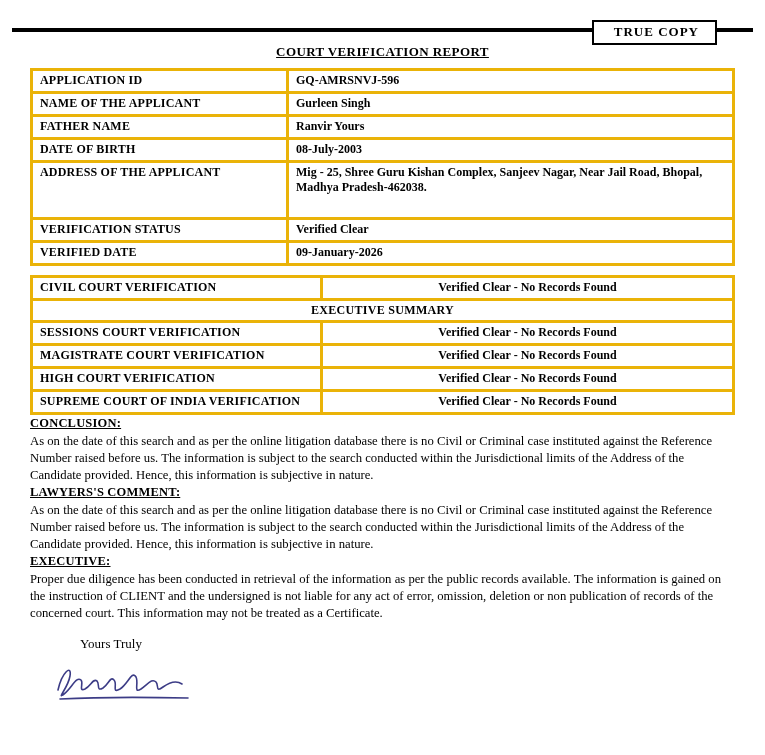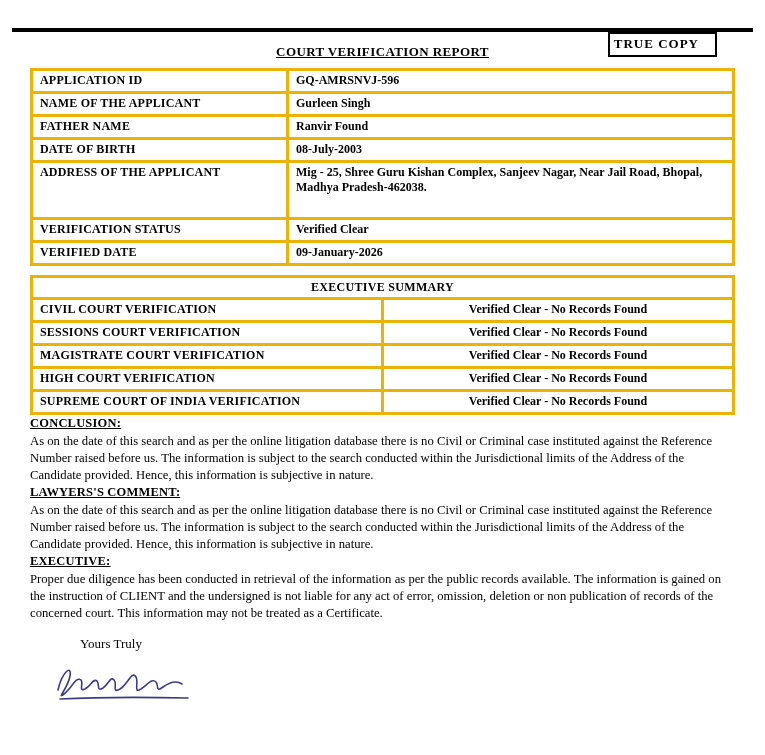--- a/index.html
+++ b/index.html
@@ -15,24 +15,24 @@
   .top { position: relative; padding: 20px 30px 0 30px; }
   .letterhead { text-align: center; }
   .letterhead div {
     font-size: 13px;
     font-weight: bold;
     letter-spacing: 0.6px;
     line-height: 19px;
   }
   .stamp {
     position: absolute;
-    top: 32px;
+    top: 20px;
     right: 48px;
     border: 2px solid #000;
-    padding: 2px 16px 3px 4px;
+    padding: 2px 16px 3px 20px;
     font-size: 13px;
     font-weight: bold;
     letter-spacing: 1px;
     background: #fff;
     font-family: Liberation Serif, serif;
   }
   .rule {
     margin: 8px 12px 0 12px;
     border-top: 4px solid #000;
   }
@@ -105,21 +105,21 @@
         <tr>
           <td class="label-col">APPLICATION ID</td>
           <td class="value-col">GQ-AMRSNVJ-596</td>
         </tr>
         <tr>
           <td class="label-col">NAME OF THE APPLICANT</td>
           <td class="value-col">Gurleen Singh</td>
         </tr>
         <tr>
           <td class="label-col">FATHER NAME</td>
-          <td class="value-col">Ranvir Found</td>
+          <td class="value-col">Ranvir Yours</td>
         </tr>
         <tr>
           <td class="label-col">DATE OF BIRTH</td>
           <td class="value-col">08-July-2003</td>
         </tr>
         <tr class="address-row">
           <td class="label-col">ADDRESS OF THE APPLICANT</td>
           <td class="value-col">Mig - 25, Shree Guru Kishan Complex, Sanjeev Nagar, Near Jail Road, Bhopal, Madhya Pradesh-462038.</td>
         </tr>
         <tr>
@@ -129,25 +129,25 @@
         <tr>
           <td class="label-col">VERIFIED DATE</td>
           <td class="value-col">09-January-2026</td>
         </tr>
       </tbody>
     </table>
 
     <table class="summary">
       <tbody>
         <tr>
-          <td class="summary-head" colspan="2">EXECUTIVE SUMMARY</td>
+          <td class="label-col">CIVIL COURT VERIFICATION</td>
+          <td class="result-col">Verified Clear - No Records Found</td>
         </tr>
         <tr>
-          <td class="label-col">CIVIL COURT VERIFICATION</td>
-          <td class="result-col">Verified Clear - No Records Found</td>
+          <td class="summary-head" colspan="2">EXECUTIVE SUMMARY</td>
         </tr>
         <tr>
           <td class="label-col">SESSIONS COURT VERIFICATION</td>
           <td class="result-col">Verified Clear - No Records Found</td>
         </tr>
         <tr>
           <td class="label-col">MAGISTRATE COURT VERIFICATION</td>
           <td class="result-col">Verified Clear - No Records Found</td>
         </tr>
         <tr>

